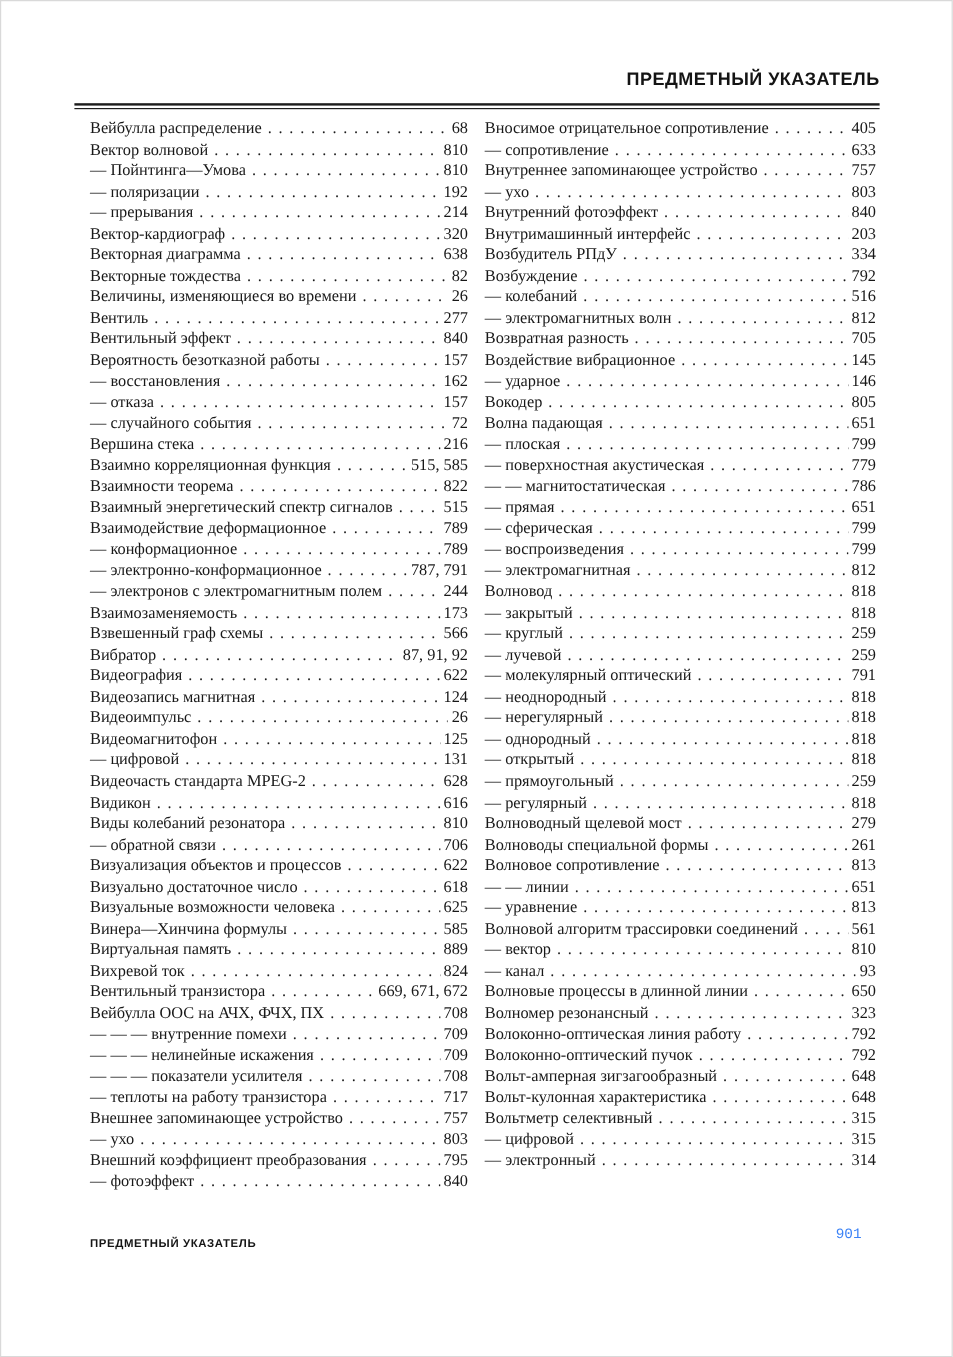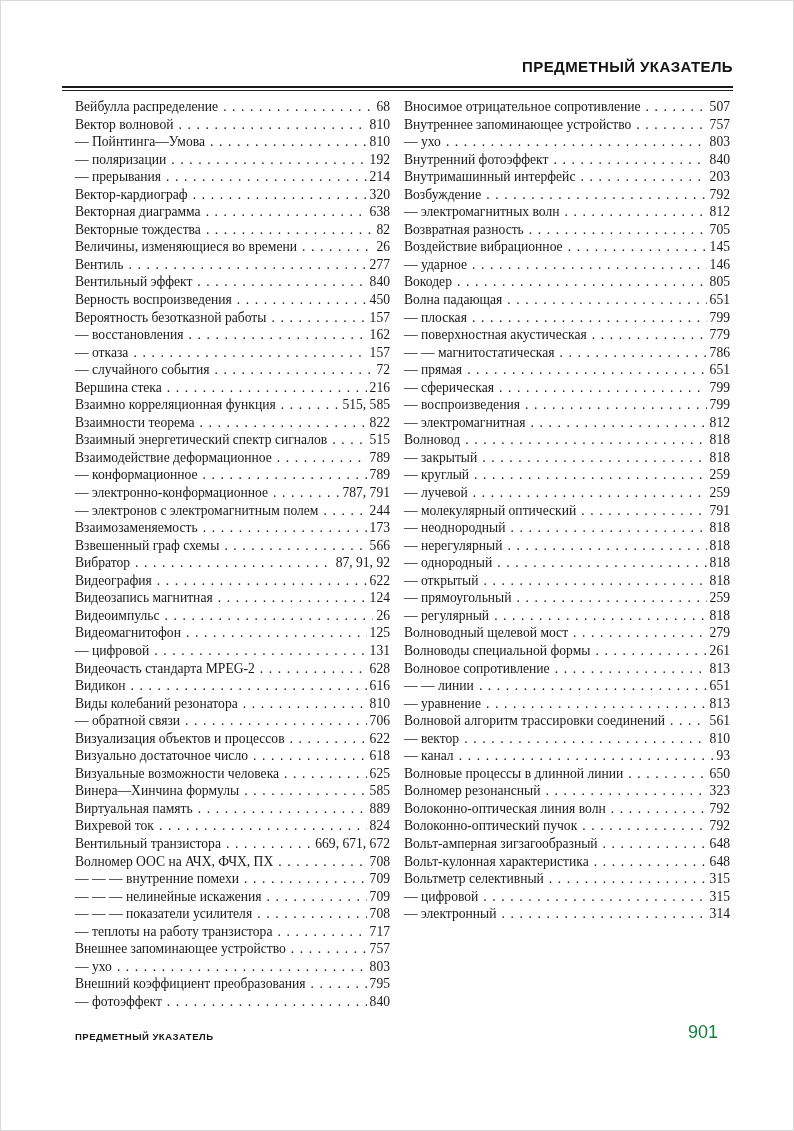--- a/index.html
+++ b/index.html
@@ -80,23 +80,23 @@
     font-family: "Liberation Sans", sans-serif;
     font-weight: bold;
     font-size: 9.5px;
     letter-spacing: 0.5px;
     color: #151515;
   }
   .footer-page {
     position: absolute;
     right: 76px;
     top: 1022px;
-    font-family: Liberation Sans, sans-serif;
-    font-size: 18px;
-    color: #15803d;
+    font-family: Liberation Mono, monospace;
+    font-size: 12px;
+    color: #3b82f6;
   }
 </style>
 </head>
 <body>
 
 <div class="running-head">ПРЕДМЕТНЫЙ УКАЗАТЕЛЬ</div>
 <div class="head-rule"></div>
 
 <div class="columns">
   <div class="col col-left" id="col-left">
@@ -149,25 +149,20 @@
         <span class="term">Вентиль</span>
         <span class="leader"></span>
         <span class="pagenum">277</span>
       </div>
       <div class="row">
         <span class="term">Вентильный эффект</span>
         <span class="leader"></span>
         <span class="pagenum">840</span>
       </div>
       <div class="row">
-        <span class="term">Верность воспроизведения</span>
-        <span class="leader"></span>
-        <span class="pagenum">450</span>
-      </div>
-      <div class="row">
         <span class="term">Вероятность безотказной работы</span>
         <span class="leader"></span>
         <span class="pagenum">157</span>
       </div>
       <div class="row">
         <span class="term">— восстановления</span>
         <span class="leader"></span>
         <span class="pagenum">162</span>
       </div>
       <div class="row">
@@ -309,21 +304,21 @@
         <span class="term">Вихревой ток</span>
         <span class="leader"></span>
         <span class="pagenum">824</span>
       </div>
       <div class="row">
         <span class="term">Вентильный транзистора</span>
         <span class="leader"></span>
         <span class="pagenum">669, 671, 672</span>
       </div>
       <div class="row">
-        <span class="term">Волномер ООС на АЧХ, ФЧХ, ПХ</span>
+        <span class="term">Вейбулла ООС на АЧХ, ФЧХ, ПХ</span>
         <span class="leader"></span>
         <span class="pagenum">708</span>
       </div>
       <div class="row">
         <span class="term">— — — внутренние помехи</span>
         <span class="leader"></span>
         <span class="pagenum">709</span>
       </div>
       <div class="row">
         <span class="term">— — — нелинейные искажения</span>
@@ -358,21 +353,26 @@
       <div class="row">
         <span class="term">— фотоэффект</span>
         <span class="leader"></span>
         <span class="pagenum">840</span>
       </div>
     </div>
   <div class="col col-right" id="col-right">
       <div class="row">
         <span class="term">Вносимое отрицательное сопротивление</span>
         <span class="leader"></span>
-        <span class="pagenum">507</span>
+        <span class="pagenum">405</span>
+      </div>
+      <div class="row">
+        <span class="term">— сопротивление</span>
+        <span class="leader"></span>
+        <span class="pagenum">633</span>
       </div>
       <div class="row">
         <span class="term">Внутреннее запоминающее устройство</span>
         <span class="leader"></span>
         <span class="pagenum">757</span>
       </div>
       <div class="row">
         <span class="term">— ухо</span>
         <span class="leader"></span>
         <span class="pagenum">803</span>
@@ -381,25 +381,35 @@
         <span class="term">Внутренний фотоэффект</span>
         <span class="leader"></span>
         <span class="pagenum">840</span>
       </div>
       <div class="row">
         <span class="term">Внутримашинный интерфейс</span>
         <span class="leader"></span>
         <span class="pagenum">203</span>
       </div>
       <div class="row">
+        <span class="term">Возбудитель РПдУ</span>
+        <span class="leader"></span>
+        <span class="pagenum">334</span>
+      </div>
+      <div class="row">
         <span class="term">Возбуждение</span>
         <span class="leader"></span>
         <span class="pagenum">792</span>
       </div>
       <div class="row">
+        <span class="term">— колебаний</span>
+        <span class="leader"></span>
+        <span class="pagenum">516</span>
+      </div>
+      <div class="row">
         <span class="term">— электромагнитных волн</span>
         <span class="leader"></span>
         <span class="pagenum">812</span>
       </div>
       <div class="row">
         <span class="term">Возвратная разность</span>
         <span class="leader"></span>
         <span class="pagenum">705</span>
       </div>
       <div class="row">
@@ -556,21 +566,21 @@
         <span class="term">Волновые процессы в длинной линии</span>
         <span class="leader"></span>
         <span class="pagenum">650</span>
       </div>
       <div class="row">
         <span class="term">Волномер резонансный</span>
         <span class="leader"></span>
         <span class="pagenum">323</span>
       </div>
       <div class="row">
-        <span class="term">Волоконно-оптическая линия волн</span>
+        <span class="term">Волоконно-оптическая линия работу</span>
         <span class="leader"></span>
         <span class="pagenum">792</span>
       </div>
       <div class="row">
         <span class="term">Волоконно-оптический пучок</span>
         <span class="leader"></span>
         <span class="pagenum">792</span>
       </div>
       <div class="row">
         <span class="term">Вольт-амперная зигзагообразный</span>

